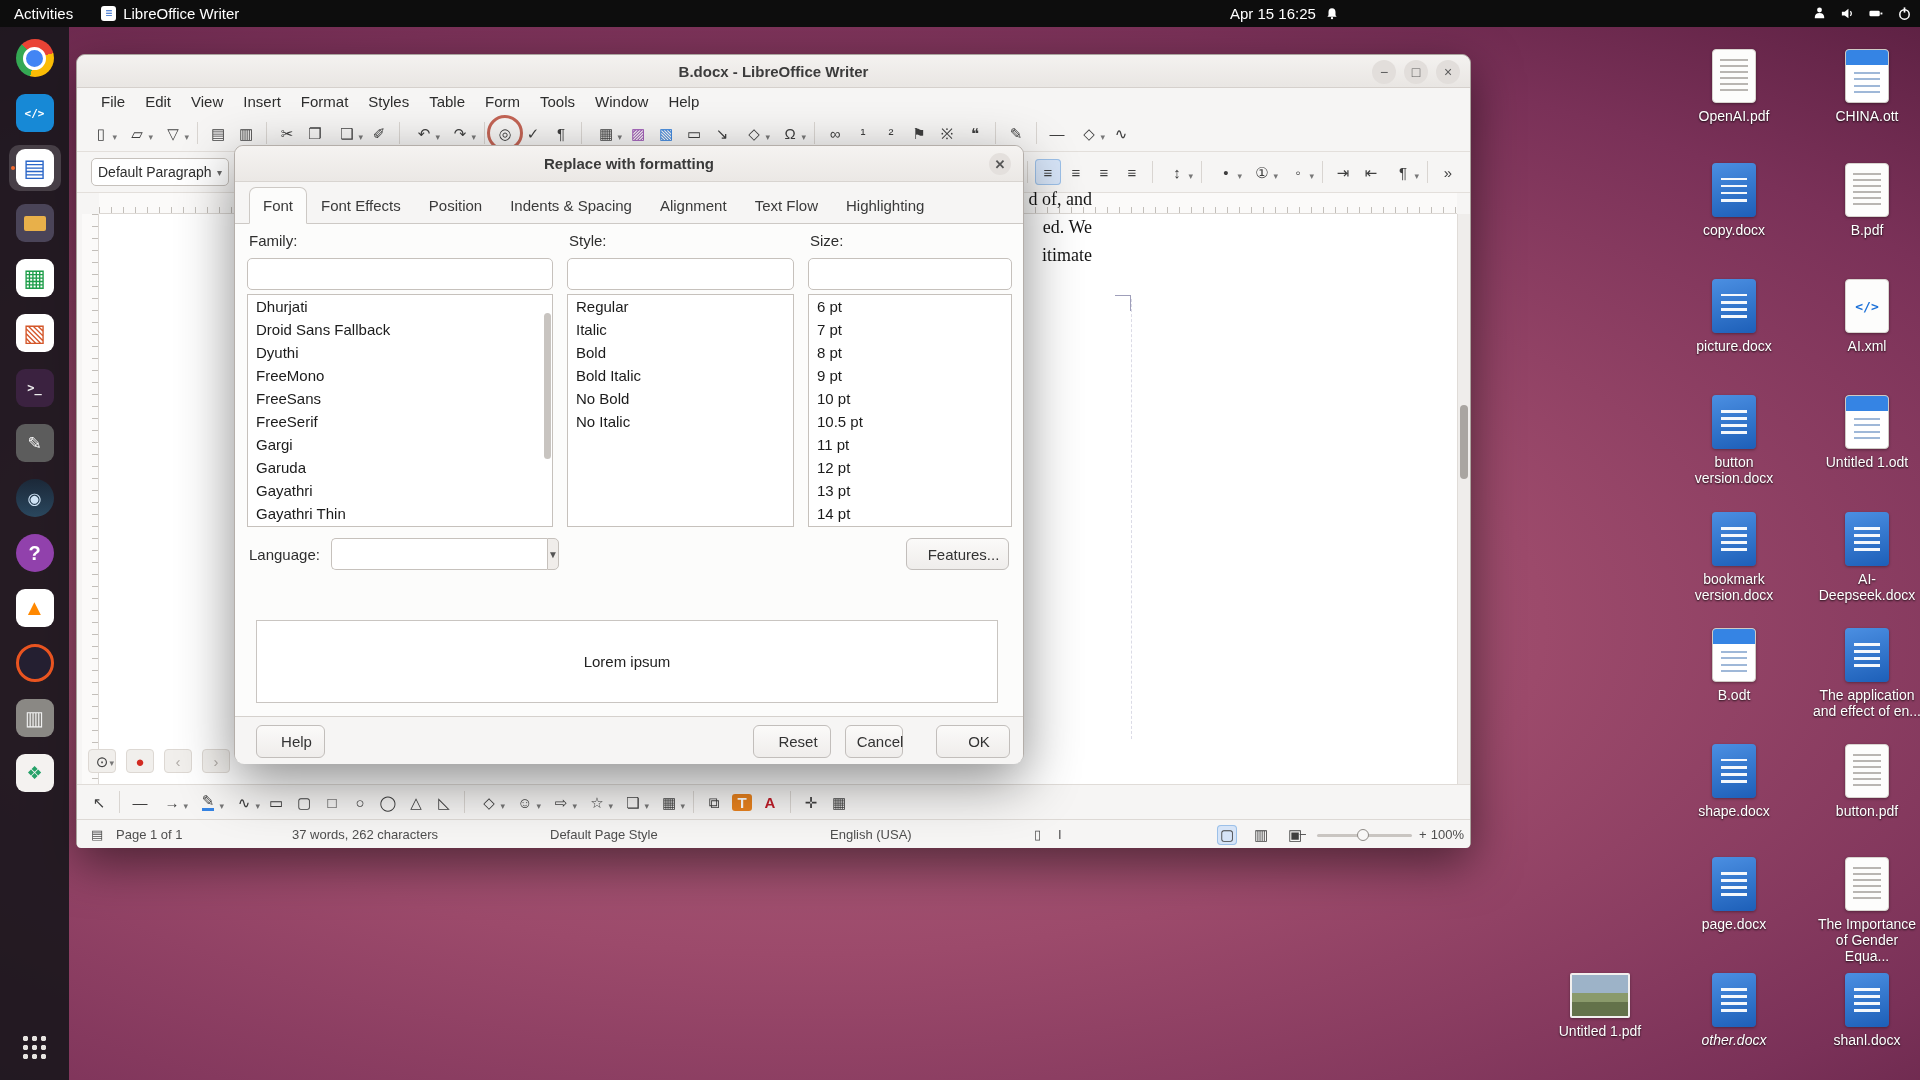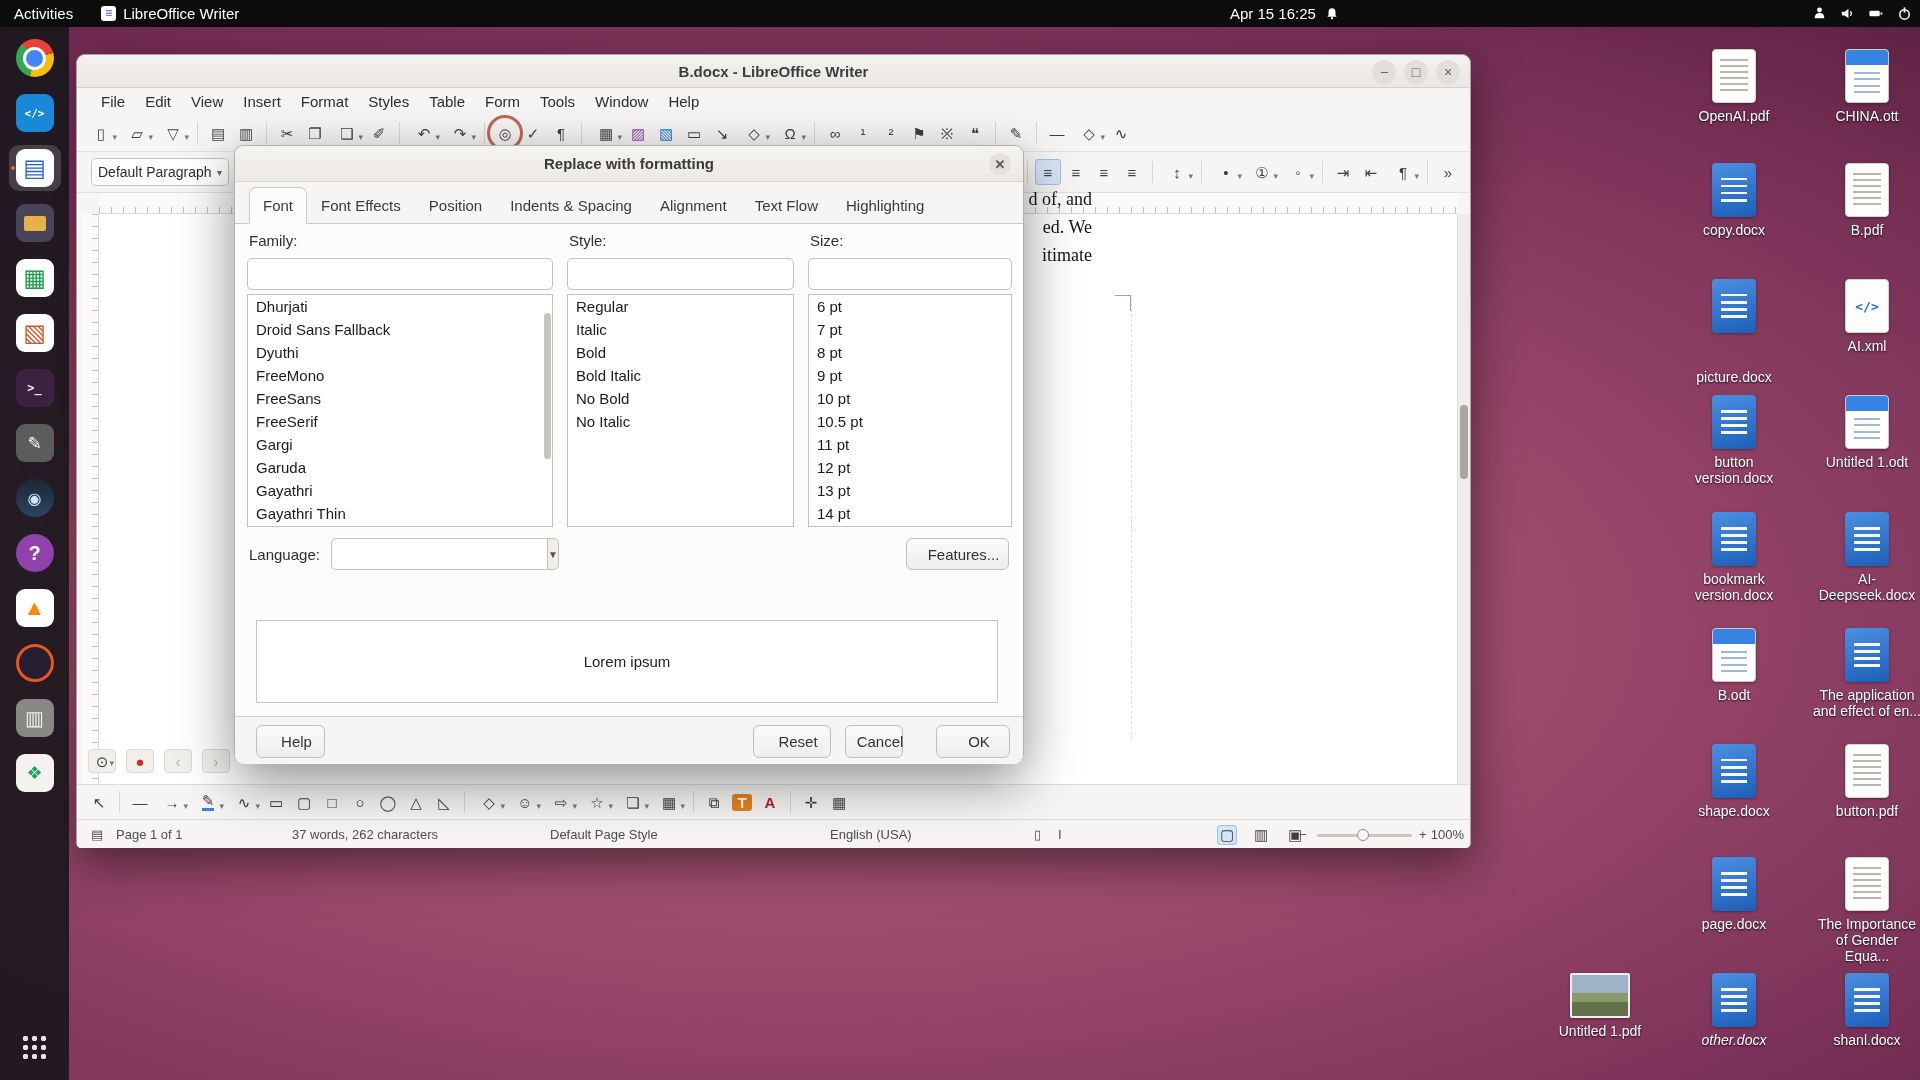--- a/index.html
+++ b/index.html
@@ -284,21 +284,21 @@
         <span class="di-label">CHINA.ott</span>
       </div>
       <div class="desk-icon kind-docx" style="left: 1679px; top: 163px;">
         <span class="di-icon"></span>
         <span class="di-label">copy.docx</span>
       </div>
       <div class="desk-icon kind-preview" style="left: 1812px; top: 163px;">
         <span class="di-icon"></span>
         <span class="di-label">B.pdf</span>
       </div>
-      <div class="desk-icon kind-docx" style="left: 1679px; top: 279px; gap: 31px;">
+      <div class="desk-icon kind-docx" style="left: 1679px; top: 279px;">
         <span class="di-icon"></span>
         <span class="di-label">picture.docx</span>
       </div>
       <div class="desk-icon kind-xml" style="left: 1812px; top: 279px;">
         <span class="di-icon"></span>
         <span class="di-label">AI.xml</span>
       </div>
       <div class="desk-icon kind-docx" style="left: 1679px; top: 395px;">
         <span class="di-icon"></span>
         <span class="di-label">button version.docx</span>

